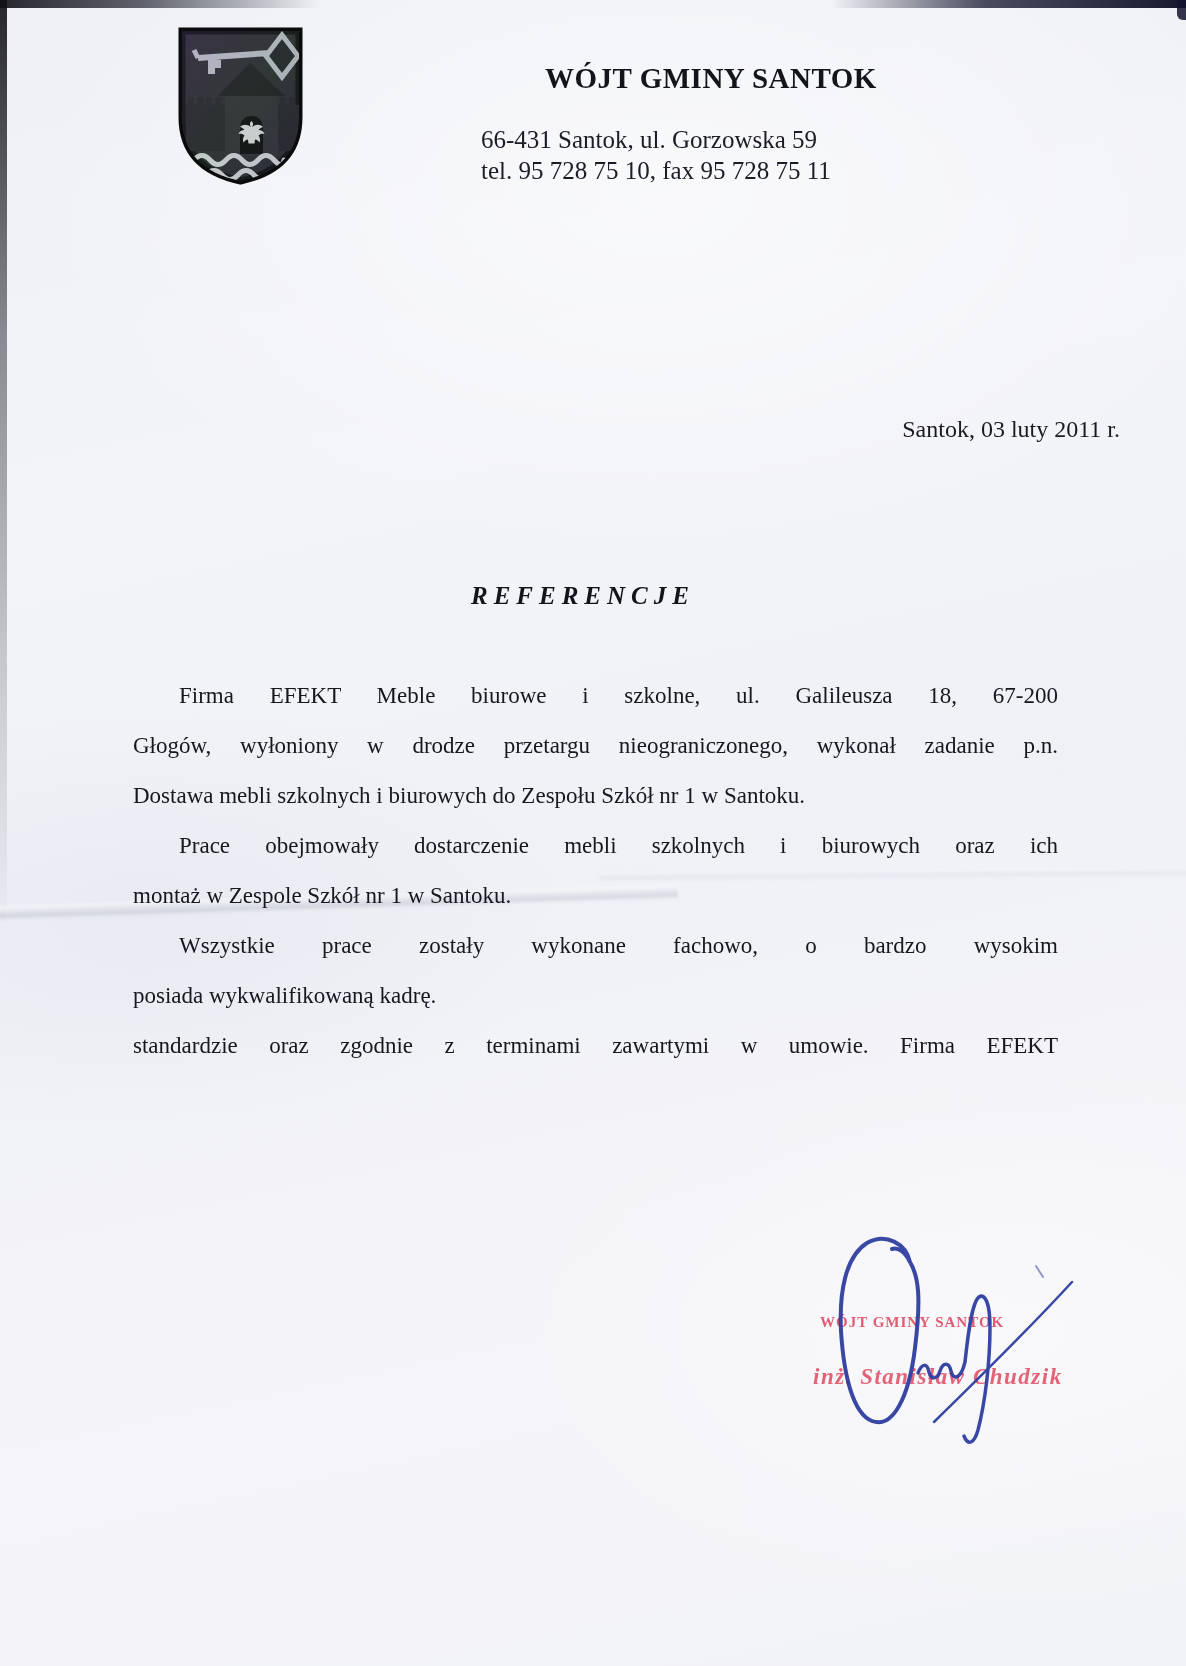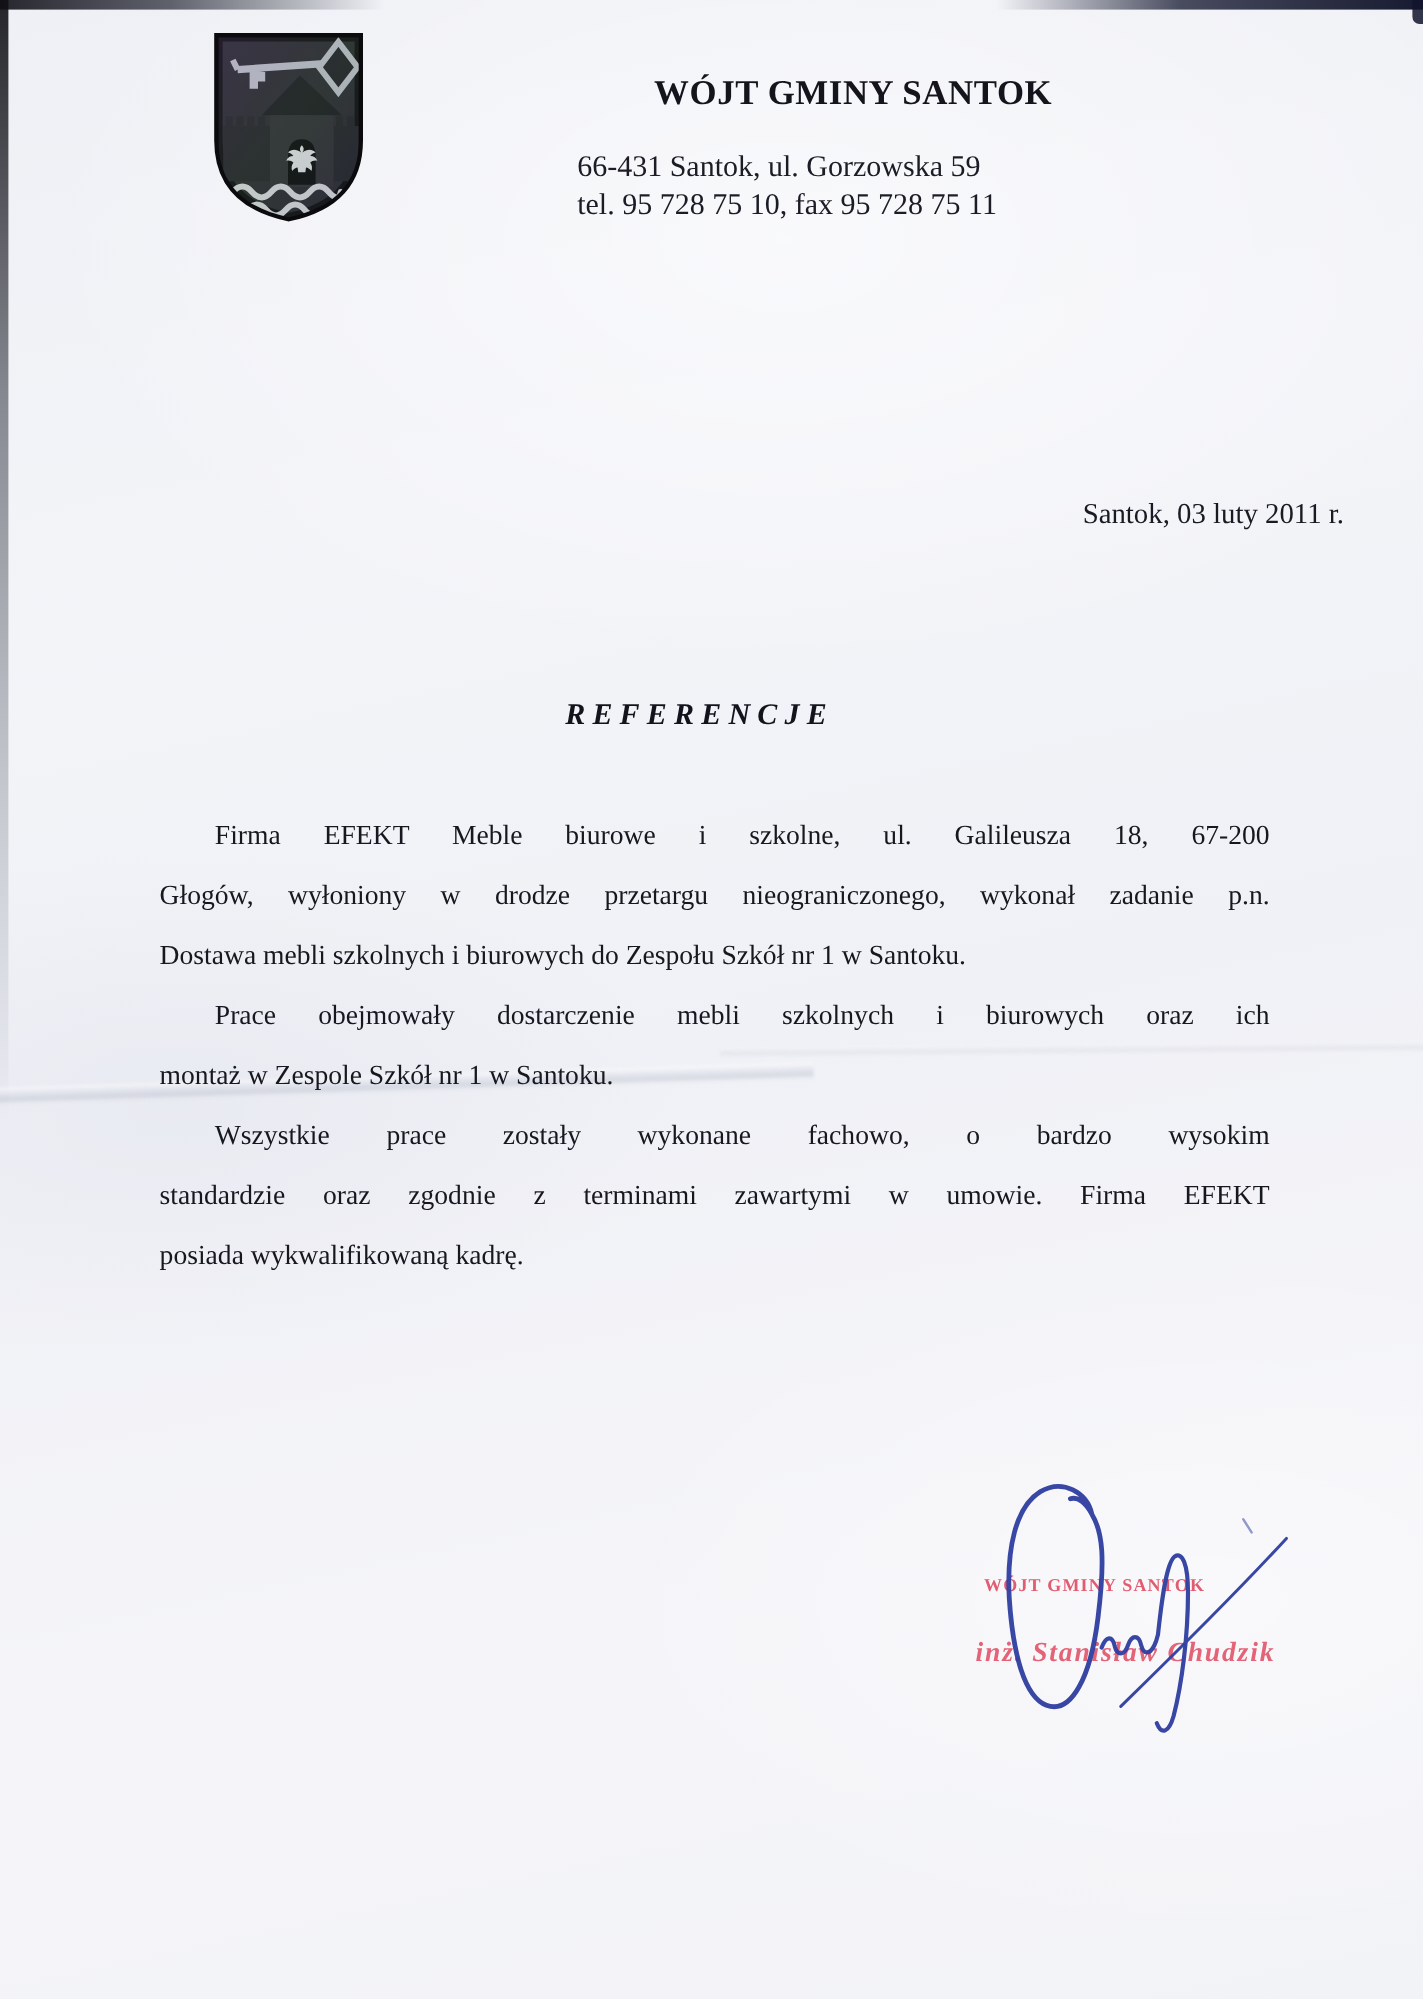--- a/index.html
+++ b/index.html
@@ -132,22 +132,22 @@
 
   <div class="doc-title">REFERENCJE</div>
 
   <div class="body-text">
     <div class="line indent just">Firma EFEKT Meble biurowe i szkolne, ul. Galileusza 18, 67-200</div>
     <div class="line just">Głogów, wyłoniony w drodze przetargu nieograniczonego, wykonał zadanie p.n.</div>
     <div class="line">Dostawa mebli szkolnych i biurowych do Zespołu Szkół nr 1 w Santoku.</div>
     <div class="line indent just">Prace obejmowały dostarczenie mebli szkolnych i biurowych oraz ich</div>
     <div class="line">montaż w Zespole Szkół nr 1 w Santoku.</div>
     <div class="line indent just">Wszystkie prace zostały wykonane fachowo, o bardzo wysokim</div>
+    <div class="line">posiada wykwalifikowaną kadrę.</div>
     <div class="line just">standardzie oraz zgodnie z terminami zawartymi w umowie. Firma EFEKT</div>
-    <div class="line">posiada wykwalifikowaną kadrę.</div>
   </div>
 
   <div class="stamp-1">WÓJT GMINY SANTOK</div>
   <div class="stamp-2">inż. Stanisław Chudzik</div>
 
   <svg class="sig-svg" viewBox="0 0 1186 1666">
     <g stroke="#2f3ea0" fill="none" stroke-linecap="round" opacity="0.95">
       <path stroke-width="4" d="M910 1262 C906 1244 886 1232 867 1243 C846 1256 839 1291 841 1331
                C844 1379 854 1414 872 1421 C893 1429 909 1397 915 1348
                C921 1299 919 1277 910 1262 C905 1252 898 1247 892 1249"></path>

